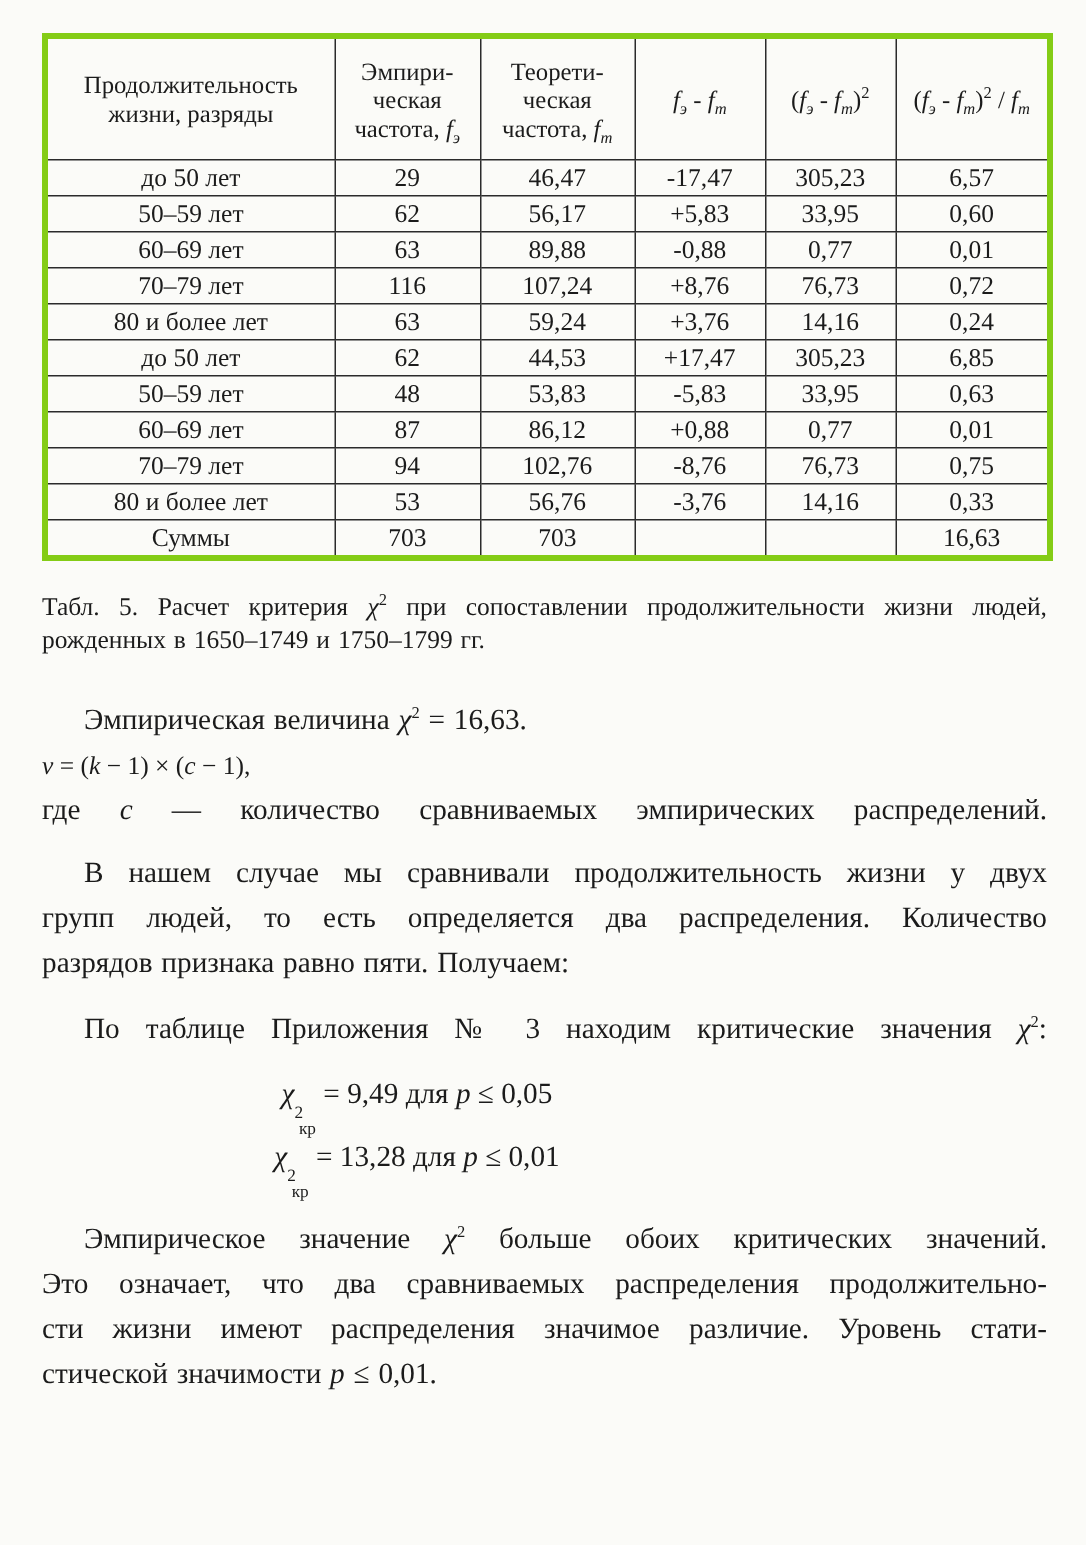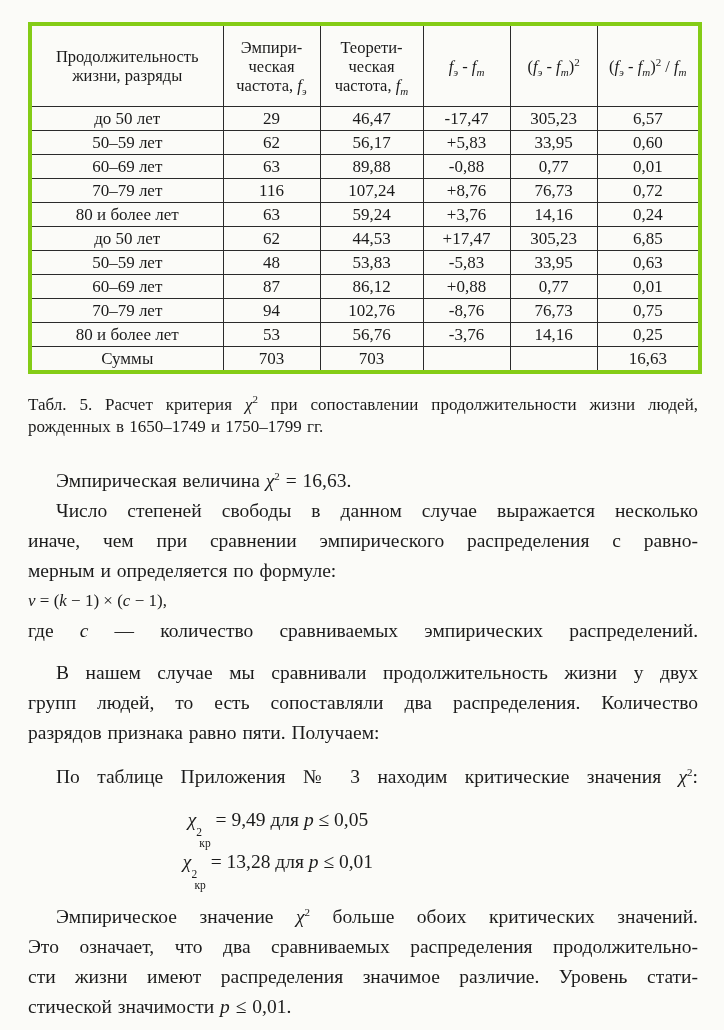--- a/index.html
+++ b/index.html
@@ -190,21 +190,21 @@
           <td>-8,76</td>
           <td>76,73</td>
           <td>0,75</td>
         </tr>
         <tr>
           <td>80 и более лет</td>
           <td>53</td>
           <td>56,76</td>
           <td>-3,76</td>
           <td>14,16</td>
-          <td>0,25</td>
+          <td>0,33</td>
         </tr>
         <tr>
           <td>Суммы</td>
           <td>703</td>
           <td>703</td>
           <td></td>
           <td></td>
           <td>16,63</td>
         </tr>
       </tbody>
@@ -214,35 +214,30 @@
       <div class="tline">Табл. 5. Расчет критерия <i>χ</i><sup>2</sup> при сопоставлении продолжительности жизни людей,</div>
       <div class="tline last">рожденных в 1650–1749 и 1750–1799 гг.</div>
     </div>
 
   <div class="bodytext">
 
     <div class="p1">
         <div class="tline last ind">Эмпирическая величина <i>χ</i><sup>2</sup> = 16,63.</div>
       </div>
 
-    <div>
-        <div class="tline ind">Число степеней свободы в данном случае выражается несколько</div>
-        <div class="tline">иначе, чем при сравнении эмпирического распределения с равно-</div>
-        <div class="tline last">мерным и определяется по формуле:</div>
-      </div>
 
     <div class="formula f1"><i>ν</i> = (<i>k</i> − 1) × (<i>c</i> − 1),</div>
 
     <div class="block-stretch">
         <div class="tline last">где <i>c</i> — количество сравниваемых эмпирических распределений.</div>
       </div>
 
     <div class="p3">
         <div class="tline ind">В нашем случае мы сравнивали продолжительность жизни у двух</div>
-        <div class="tline">групп людей, то есть сопоставляли два распределения. Количество</div>
+        <div class="tline">групп людей, то есть определяется два распределения. Количество</div>
         <div class="tline last">разрядов признака равно пяти. Получаем:</div>
       </div>
 
 
     <div class="p4 block-stretch">
         <div class="tline last ind">По таблице Приложения № 3 находим критические значения <i>χ</i><sup>2</sup>:</div>
       </div>
 
     <div class="crit">
       <div><i>χ</i><span class="ss">

